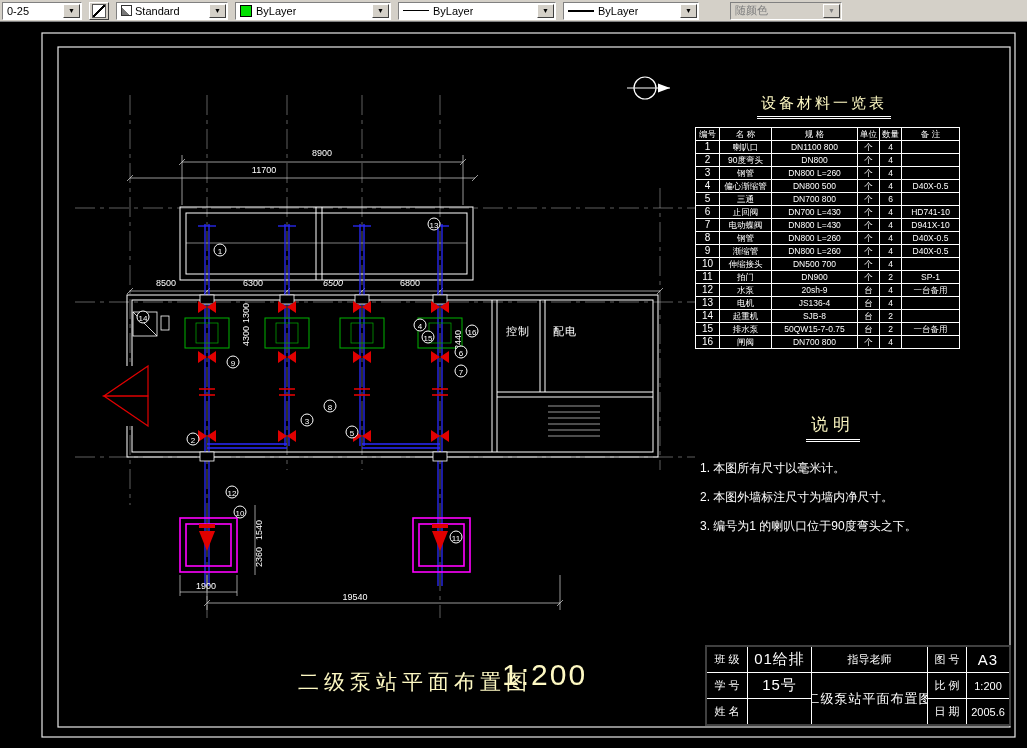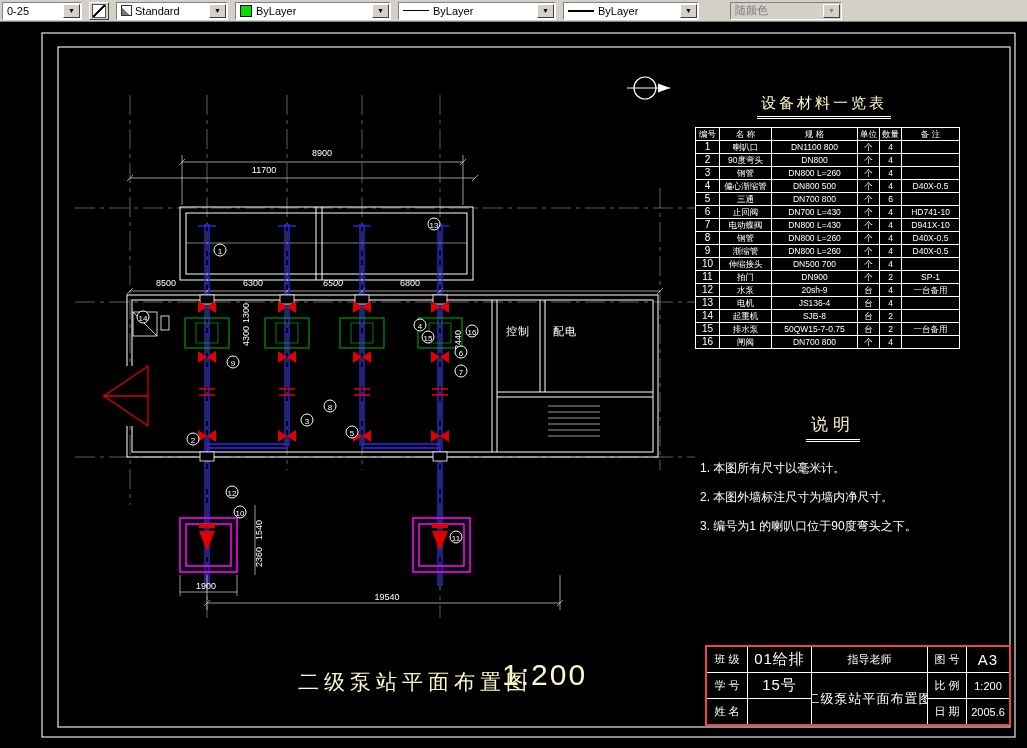--- a/index.html
+++ b/index.html
@@ -76,21 +76,21 @@
   table.equip th,table.equip td{
     border:1px solid #fff;height:12px;padding:0 2px;text-align:center;
     white-space:nowrap;overflow:hidden;font-weight:normal;line-height:1;
   }
   td.c-no{font-size:10px;}
   .colw-no{width:24px}.colw-name{width:52px}.colw-spec{width:86px}
   .colw-unit{width:16px}.colw-qty{width:16px}.colw-note{width:58px}
   
   .tblock{
     position:absolute;left:705px;top:645px;z-index:2;
-    border:2px solid #ef4444;background:#fff;display:grid;gap:1px;
+    border:2px solid #404040;background:#fff;display:grid;gap:1px;
     grid-template-columns:40px 63px 115px 38px 42px;
     grid-template-rows:25px 25px 25px;
   }
   .tblock .cell{
     background:#000;color:#fff;font-size:11px;display:flex;align-items:center;
     justify-content:center;white-space:nowrap;overflow:hidden;
   }
   .tblock .big{font-size:15px;letter-spacing:1px;}
   .tblock .name-cell{font-size:13px;letter-spacing:1px;}
 </style>
@@ -308,21 +308,21 @@
 <span class="ov room" style="left:553px;top:324px">配电</span>
 
 <div>
 
 <span class="dim" style="left: 322px; top: 153px;">8900</span>
     <span class="dim" style="left: 264px; top: 170px; text-align: center;">11700</span>
     <span class="dim" style="left: 166px; top: 283px;">8500</span>
     <span class="dim" style="left: 253px; top: 283px;">6300</span>
     <span class="dim" style="left: 333px; top: 283px; font-style: italic;">6500</span>
     <span class="dim" style="left: 410px; top: 283px;">6800</span>
-    <span class="dim" style="left: 355px; top: 597px; margin-left: 32px;">19540</span>
+    <span class="dim" style="left: 355px; top: 597px;">19540</span>
     <span class="dim" style="left: 206px; top: 586px;">1900</span>
     <span class="dim rot" style="left: 246px; top: 313px;">1300</span>
     <span class="dim rot" style="left: 246px; top: 336px;">4300</span>
     <span class="dim rot" style="left: 458px; top: 340px;">2440</span>
     <span class="dim rot" style="left: 259px; top: 530px;">1540</span>
     <span class="dim rot" style="left: 259px; top: 557px;">2360</span>
   </div>
 <div>
 
 <span class="bubble" style="left: 220px; top: 250px;">1</span>

